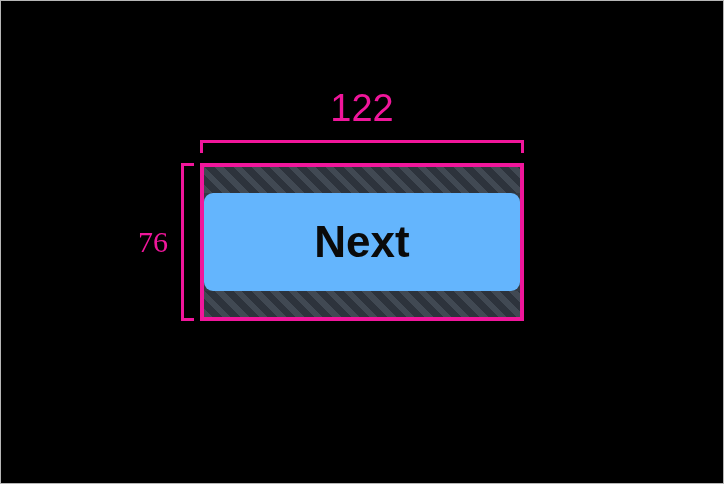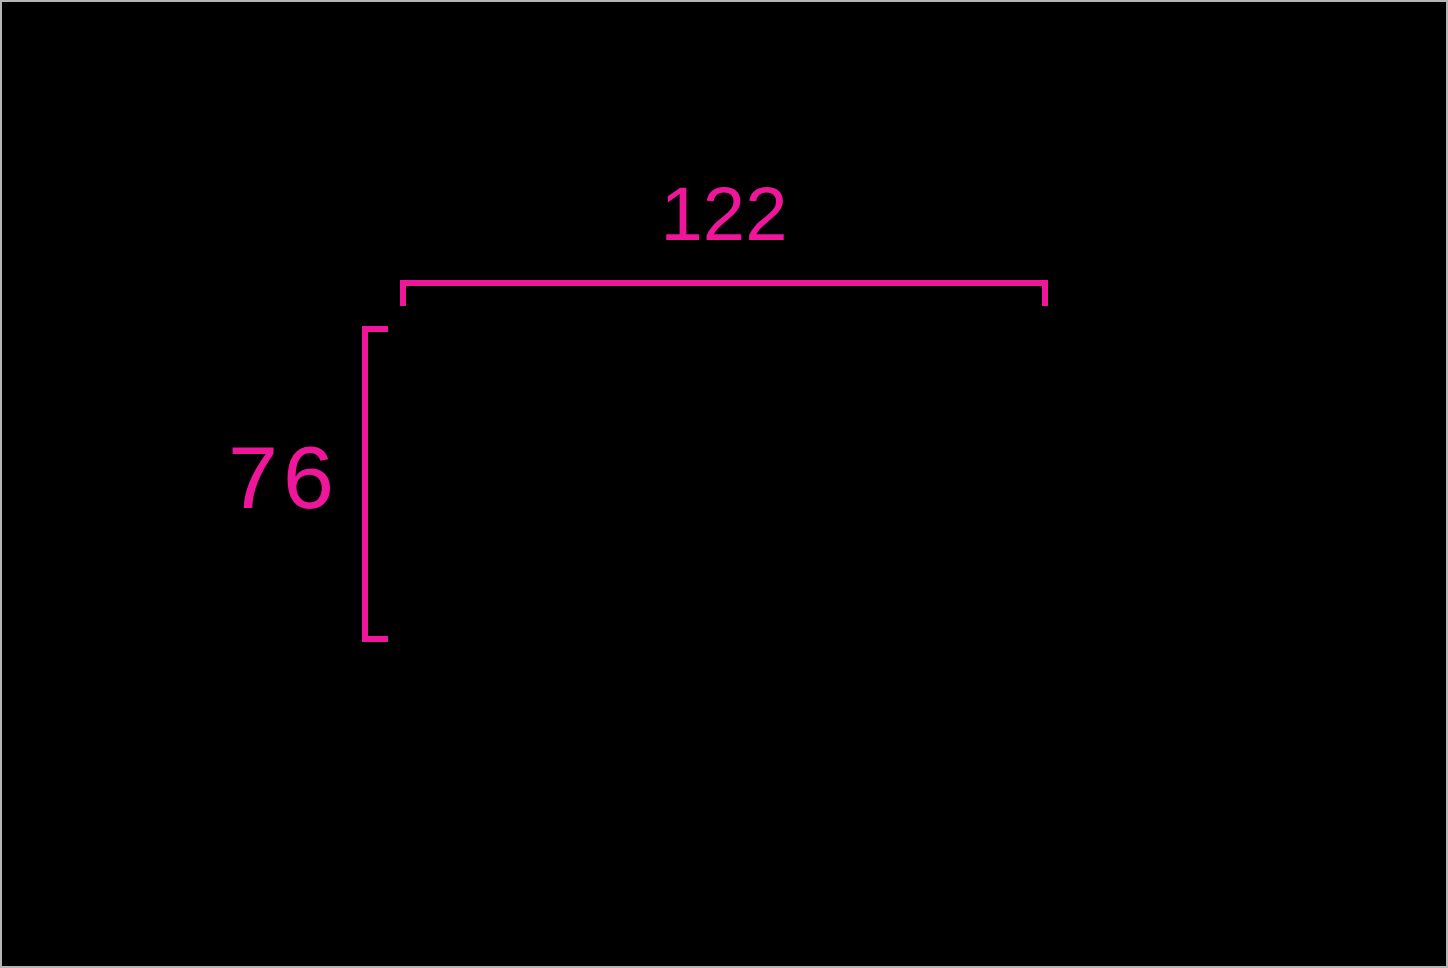--- a/index.html
+++ b/index.html
@@ -146,22 +146,22 @@
 
   #height-value {
     position: absolute;
     left: 105px;
     top: 162px;
     width: 62px;
     height: 158px;
     display: flex;
     align-items: center;
     justify-content: flex-end;
-    font-family: Liberation Mono, monospace;
-    font-size: 46px;
+    font-family: Liberation Serif, serif;
+    font-size: 30px;
     line-height: 1;
     color: #f0169b;
     user-select: none;
   }
 </style>
 </head>
 <body>
 
 <div id="inspector-canvas">
 
@@ -174,14 +174,24 @@
   <div id="width-value">122</div>
 
   <div id="height-dimension">
     <div class="bracket-line"></div>
     <div class="tick start"></div>
     <div class="tick end"></div>
   </div>
 
   <div id="height-value">76</div>
 
+  <div id="measured-box">
+
+    <div class="padding-band top"></div>
+
+    <button id="next-button">
+      <span id="next-button-label">Next</span>
+    </button>
+
+    <div class="padding-band bottom"></div>
+  </div>
 
 </div>
 
 </body></html>

